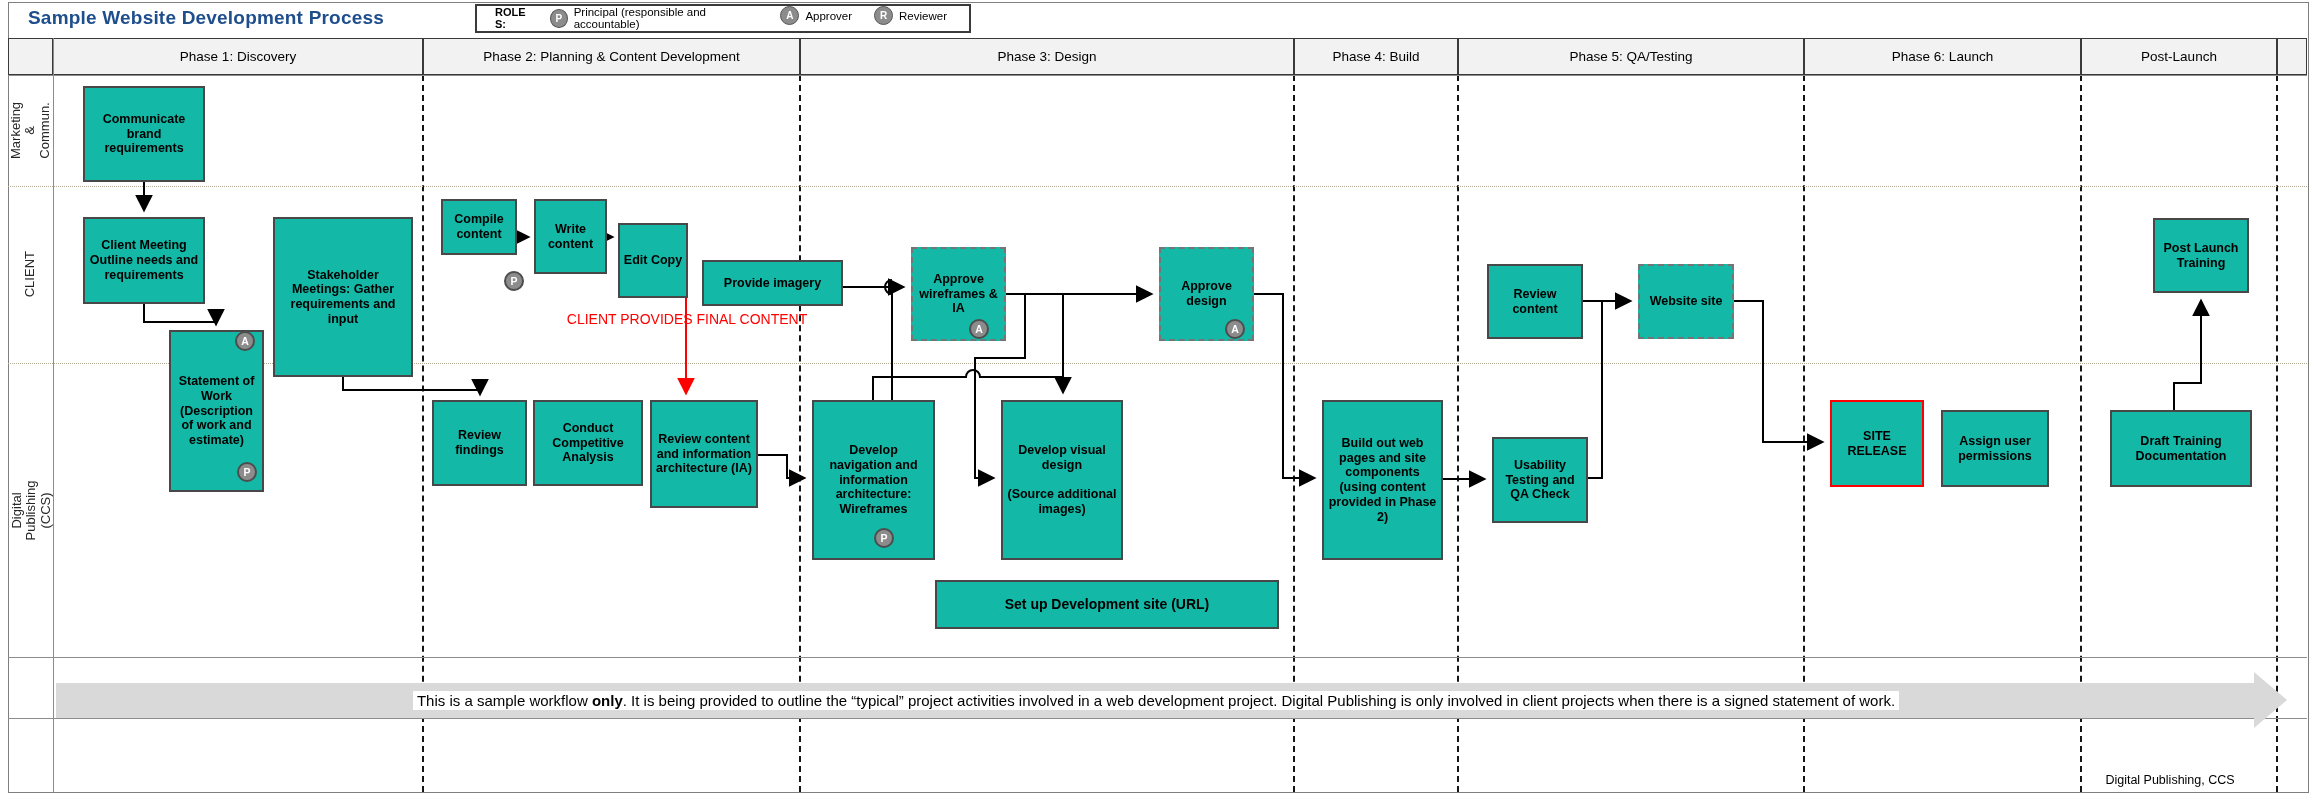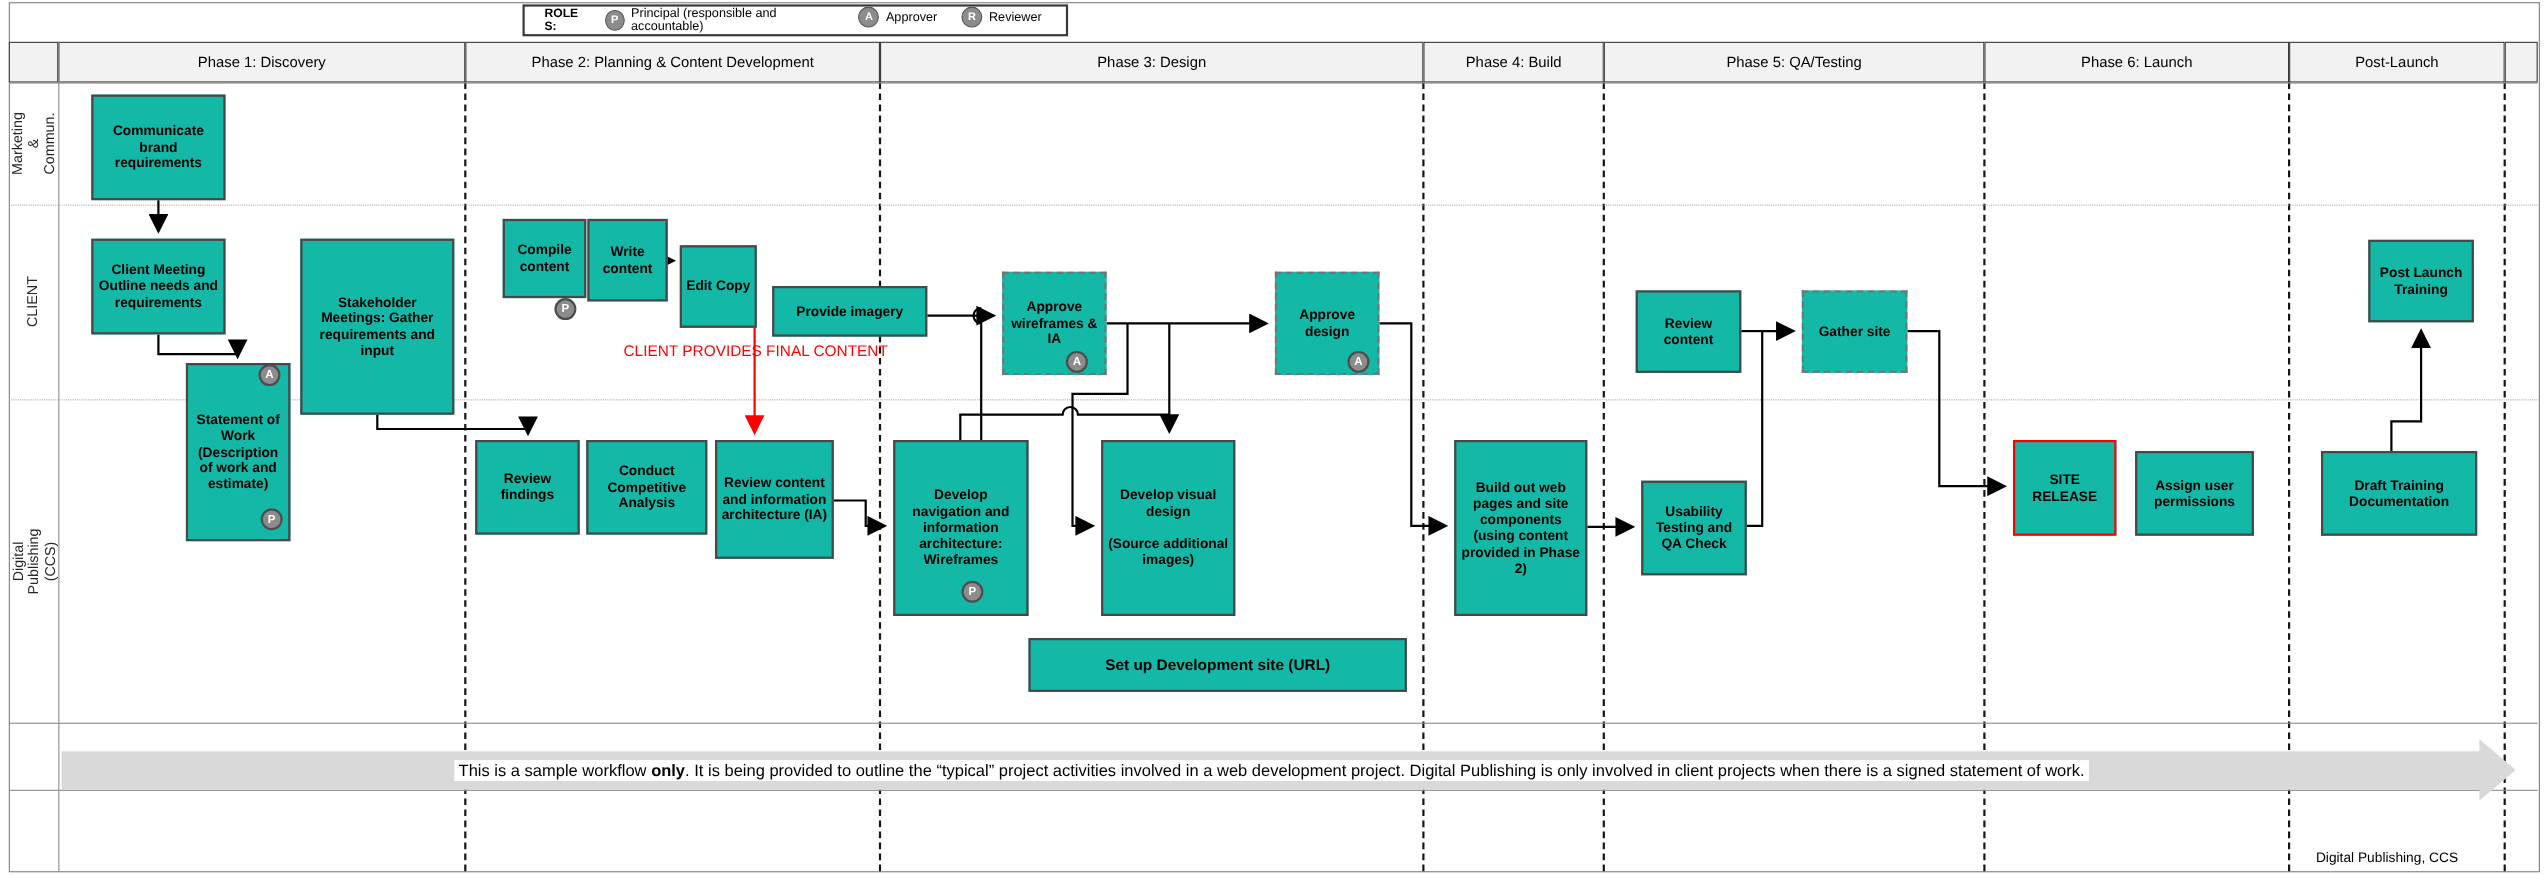--- a/index.html
+++ b/index.html
@@ -56,20 +56,21 @@
   #banner-text .inner{background:#fff;padding:1px 4px;font-size:15px;color:#000;}
   #credit{position:absolute;left:2085px;top:773px;width:170px;text-align:center;
           font-size:12.5px;color:#000;z-index:8;}
 </style>
 </head>
 <body>
 
 <div id="stage">
   <div id="frame"></div>
 
+  <div id="title">Sample Website Development Process</div>
 
   <div id="legend">
     <span class="rlabel">ROLE S:</span>
     <span class="lg-item">
       <span class="lg-circle">P</span>
       <span>Principal (responsible and accountable)</span>
     </span>
     <span class="lg-item">
       <span class="lg-circle">A</span>
       <span>Approver</span>
@@ -147,41 +148,41 @@
     <path d="M653 274 V288 H686 V392" fill="none" stroke="#FF0000" stroke-width="2" marker-end="url(#ahr)"></path>
   </svg>
 
   <div id="boxes">
       <div class="box solid" style="left: 83px; top: 86px; width: 122px; height: 96px;">Communicate brand requirements</div>
       <div class="box solid" style="left: 83px; top: 217px; width: 122px; height: 87px;">Client Meeting Outline needs and requirements</div>
       <div class="box solid" style="left: 273px; top: 217px; width: 140px; height: 160px;">Stakeholder Meetings: Gather requirements and input</div>
       <div class="box solid" style="left: 169px; top: 330px; width: 95px; height: 162px;">Statement of Work (Description of work and estimate)</div>
       <div class="role" style="left: 235px; top: 331px;">A</div>
       <div class="role" style="left: 237px; top: 462px;">P</div>
-      <div class="box solid" style="left: 441px; top: 199px; width: 76px; height: 72px; margin-left: 16px;">Compile content</div>
+      <div class="box solid" style="left: 441px; top: 199px; width: 76px; height: 56px;">Compile content</div>
       <div class="role" style="left: 504px; top: 271px;">P</div>
       <div class="box solid" style="left: 534px; top: 199px; width: 73px; height: 75px;">Write content</div>
       <div class="box solid" style="left: 618px; top: 199px; width: 70px; height: 75px; margin-top: 24px;">Edit Copy</div>
       <div class="box solid" style="left: 702px; top: 260px; width: 141px; height: 46px;">Provide imagery</div>
       <div class="box solid" style="left: 432px; top: 400px; width: 95px; height: 86px;">Review findings</div>
       <div class="box solid" style="left: 533px; top: 400px; width: 110px; height: 86px;">Conduct Competitive Analysis</div>
       <div class="box solid" style="left: 650px; top: 400px; width: 108px; height: 108px;">Review content and information architecture (IA)</div>
       <div class="box solid" style="left: 812px; top: 400px; width: 123px; height: 160px;">Develop navigation and information architecture: Wireframes</div>
       <div class="role" style="left: 874px; top: 528px;">P</div>
       <div class="box dashed" style="left: 911px; top: 247px; width: 95px; height: 94px;">Approve wireframes &amp; IA</div>
       <div class="role" style="left: 969px; top: 319px;">A</div>
       <div class="box dashed" style="left: 1159px; top: 247px; width: 95px; height: 94px;">Approve design</div>
       <div class="role" style="left: 1225px; top: 319px;">A</div>
       <div class="box solid" style="left: 1001px; top: 400px; width: 122px; height: 160px;">Develop visual design
 
 (Source additional images)</div>
       <div class="box solid wide" style="left: 935px; top: 580px; width: 344px; height: 49px;">Set up Development site (URL)</div>
       <div class="box solid" style="left: 1322px; top: 400px; width: 121px; height: 160px;">Build out web pages and site components (using content provided in Phase 2)</div>
       <div class="box solid" style="left: 1487px; top: 264px; width: 96px; height: 75px;">Review content</div>
-      <div class="box dashed" style="left: 1638px; top: 264px; width: 96px; height: 75px;">Gather site</div>
+      <div class="box dashed" style="left: 1638px; top: 264px; width: 96px; height: 75px;">Website site</div>
       <div class="box solid" style="left: 1492px; top: 437px; width: 96px; height: 86px;">Usability Testing and QA Check</div>
       <div class="box alert" style="left: 1830px; top: 400px; width: 94px; height: 87px; color: rgb(0, 0, 0);">SITE RELEASE</div>
       <div class="box solid" style="left: 1941px; top: 410px; width: 108px; height: 77px;">Assign user permissions</div>
       <div class="box solid" style="left: 2110px; top: 410px; width: 142px; height: 77px;">Draft Training Documentation</div>
       <div class="box solid" style="left: 2153px; top: 218px; width: 96px; height: 75px;">Post Launch Training</div>
     </div>
 
   <div id="red-note">CLIENT PROVIDES FINAL CONTENT</div>
 
   <div id="banner-body"></div>

